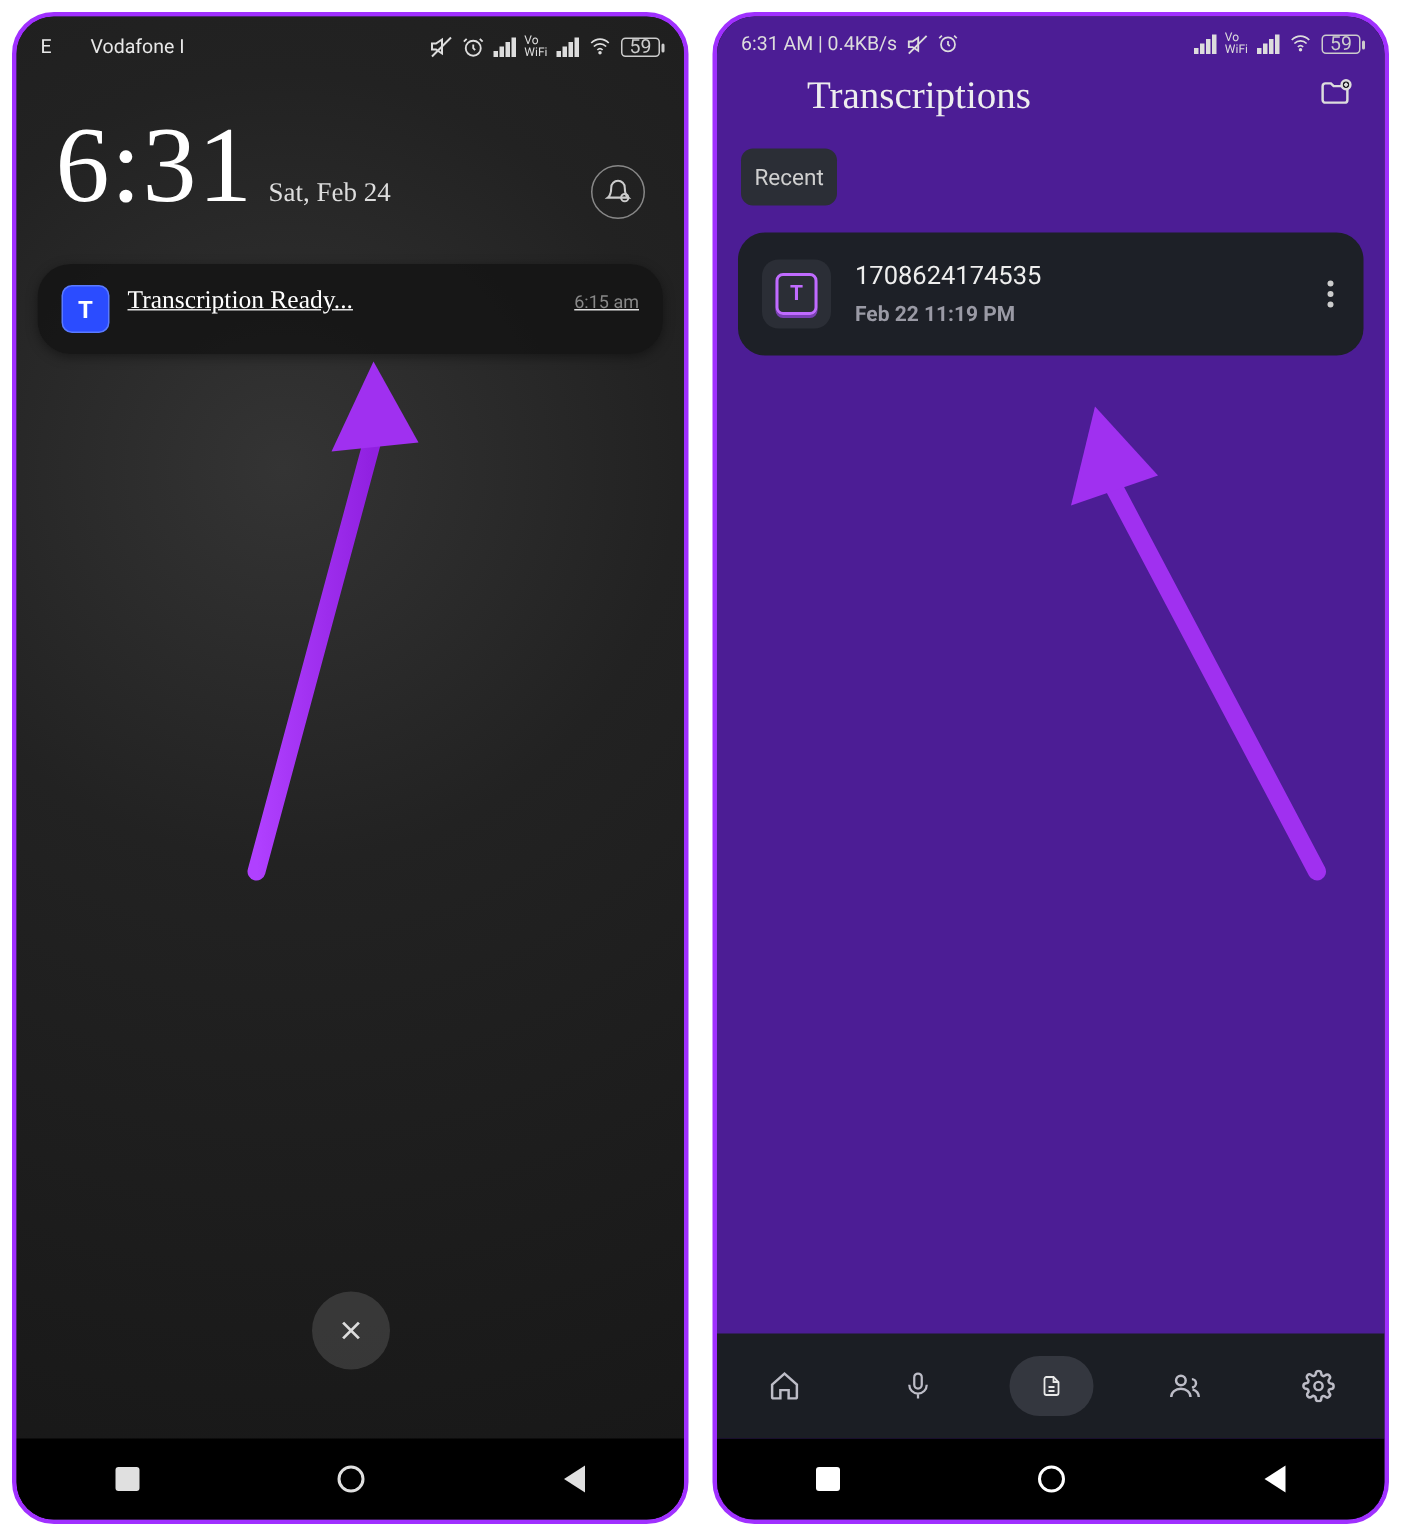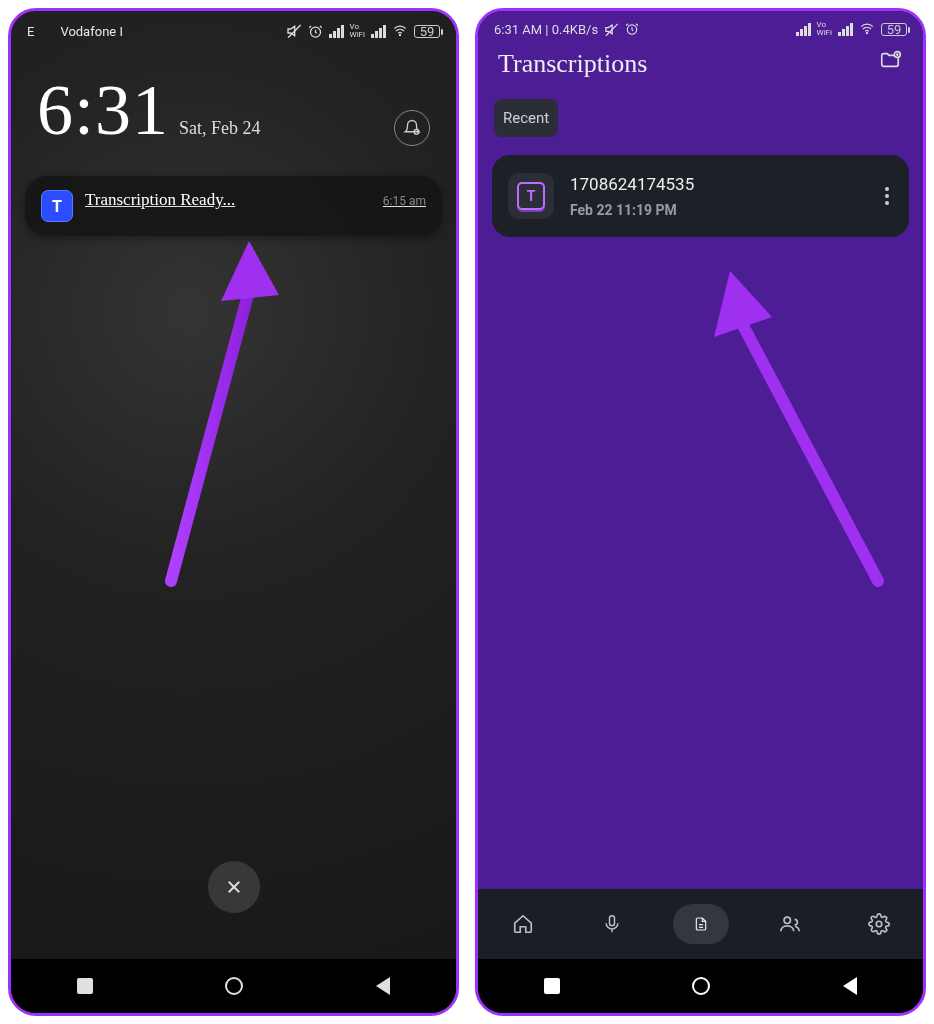--- a/index.html
+++ b/index.html
@@ -79,22 +79,23 @@
     color:#e0e0e0;
   }
   .nav-sq { width:16px; height:16px; background:#e0e0e0; border-radius:2px;}
   .nav-circ{ width:18px; height:18px; border:2.5px solid #e0e0e0; border-radius:50%;}
   .nav-tri { width:0; height:0; border-top:9px solid transparent; border-bottom:9px solid transparent; border-right:14px solid #e0e0e0;}
 
   
   .app-screen { position:absolute; inset:0; background:#4c1d95; display:flex; flex-direction:column;}
   .app-status { font-size:13px; color:#ddd; display:flex; justify-content:space-between; padding:10px 16px 4px;}
   .app-header {
-    display:flex; justify-content:space-between;
+    display:flex; align-items:center; justify-content:space-between;
     padding: 8px 20px 10px;
+    margin-left: 40px;
   }
   .app-title { font-size:26px; color:#eee; font-weight:400; font-family: Georgia, serif;}
   .folder-btn { color:#ccc; }
   .chip {
     margin: 10px 16px 18px;
     display:inline-block;
     background:#2b2e36;
     color:#cfcfcf;
     padding:10px 9px;
     border-radius:8px;

